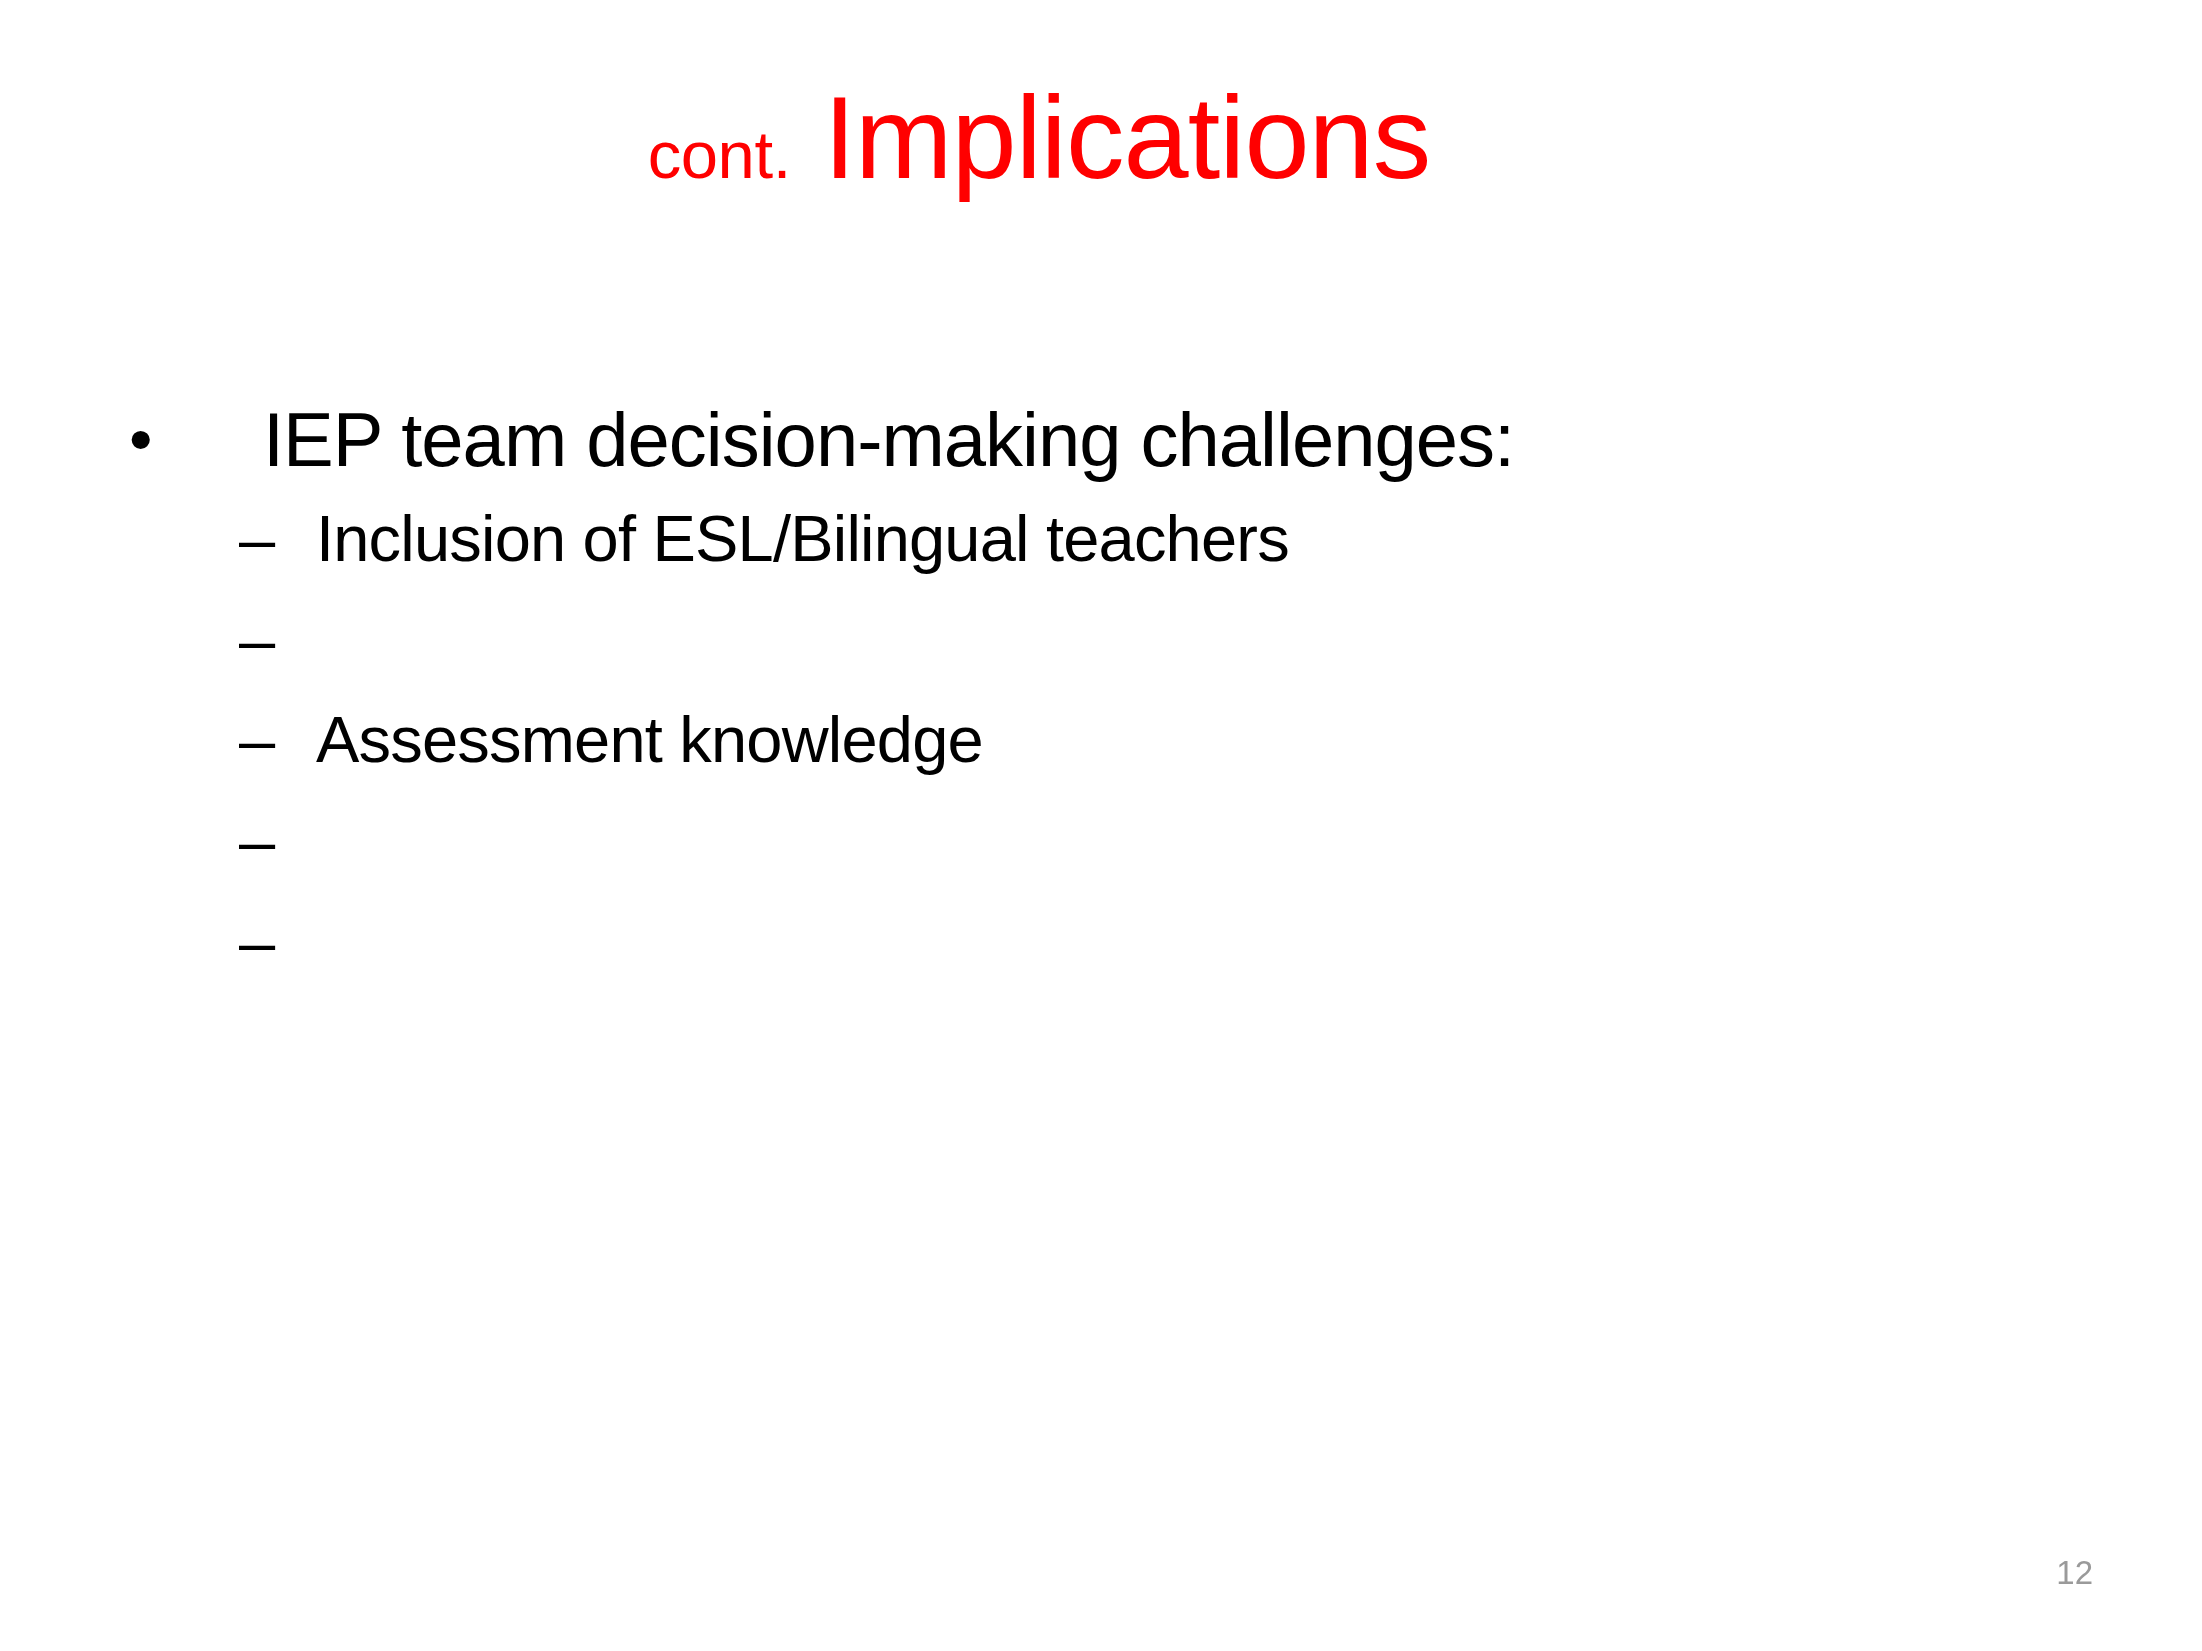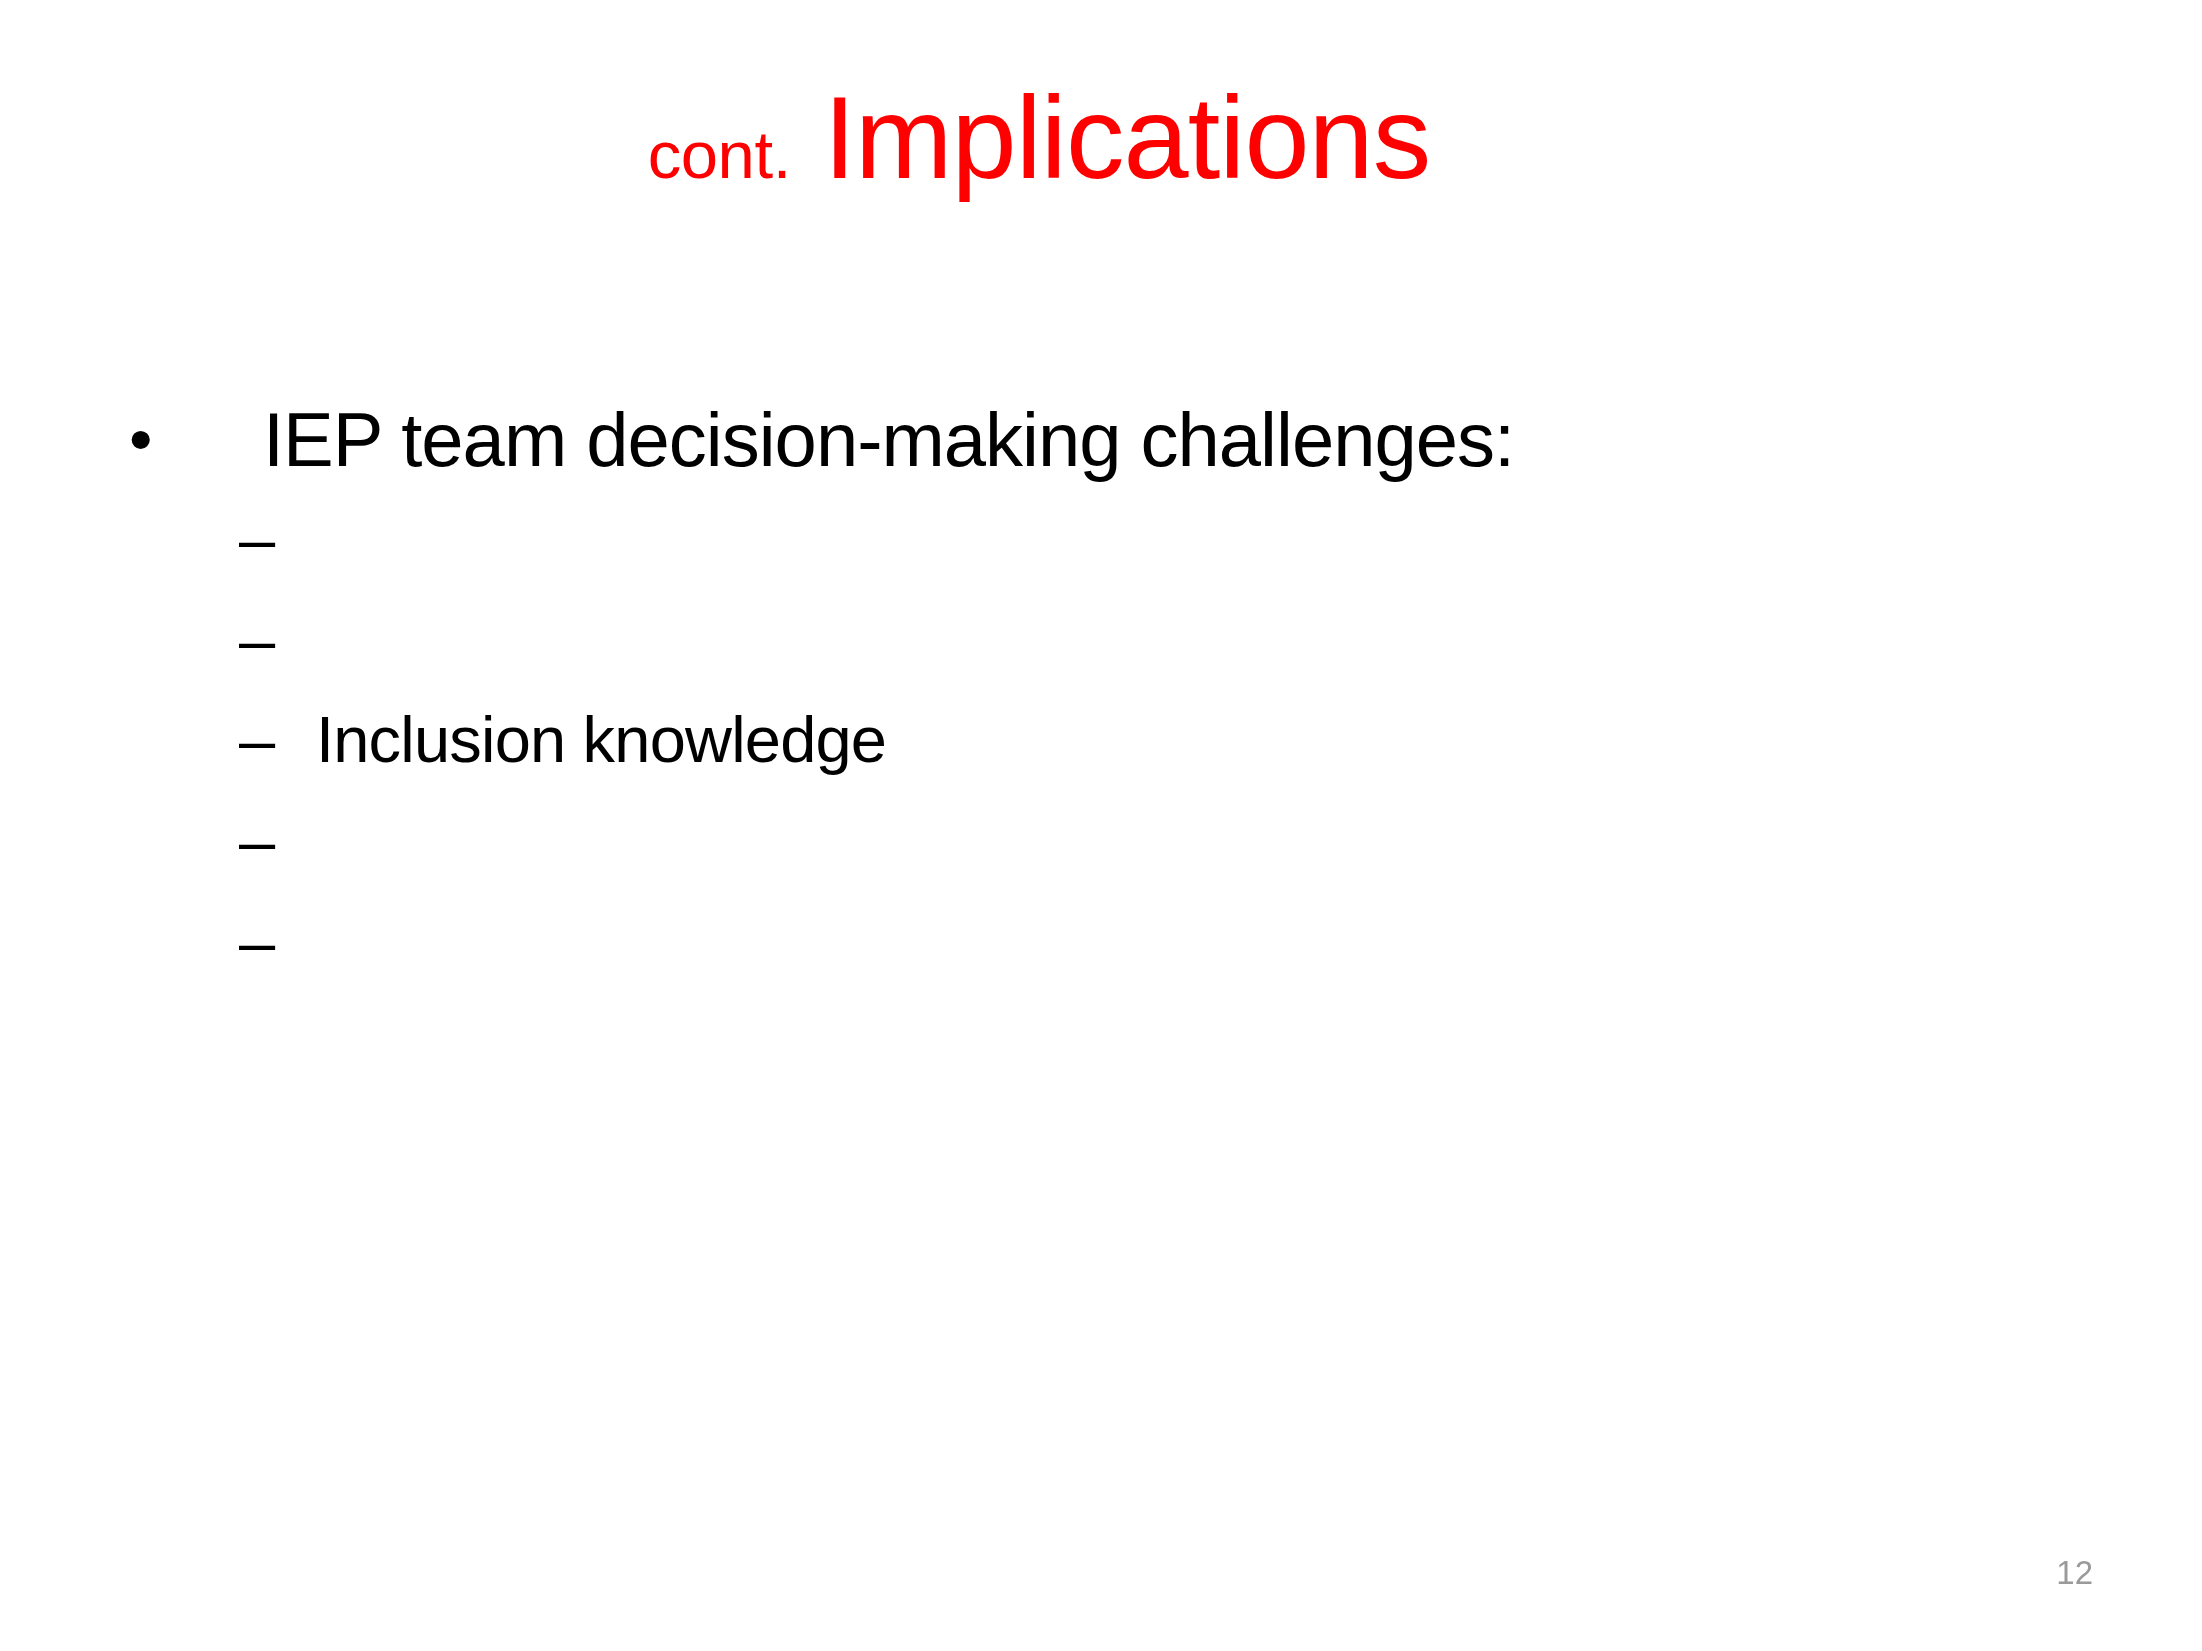--- a/index.html
+++ b/index.html
@@ -124,29 +124,30 @@
 
     <div class="lvl1-item">
       <span class="lvl1-marker">•</span>
       <span class="lvl1-text">IEP team decision-making challenges:</span>
     </div>
 
     <div class="sublist">
 
       <div class="lvl2-item">
         <span class="lvl2-marker">–</span>
+        <span class="lvl2-text">Inclusion of ESL/Bilingual teachers</span>
       </div>
 
       <div class="lvl2-item">
         <span class="lvl2-marker">–</span>
       </div>
 
       <div class="lvl2-item">
         <span class="lvl2-marker">–</span>
-        <span class="lvl2-text">Inclusion knowledge</span>
+        <span class="lvl2-text">Assessment knowledge</span>
       </div>
 
       <div class="lvl2-item">
         <span class="lvl2-marker">–</span>
       </div>
 
       <div class="lvl2-item">
         <span class="lvl2-marker">–</span>
       </div>
 

